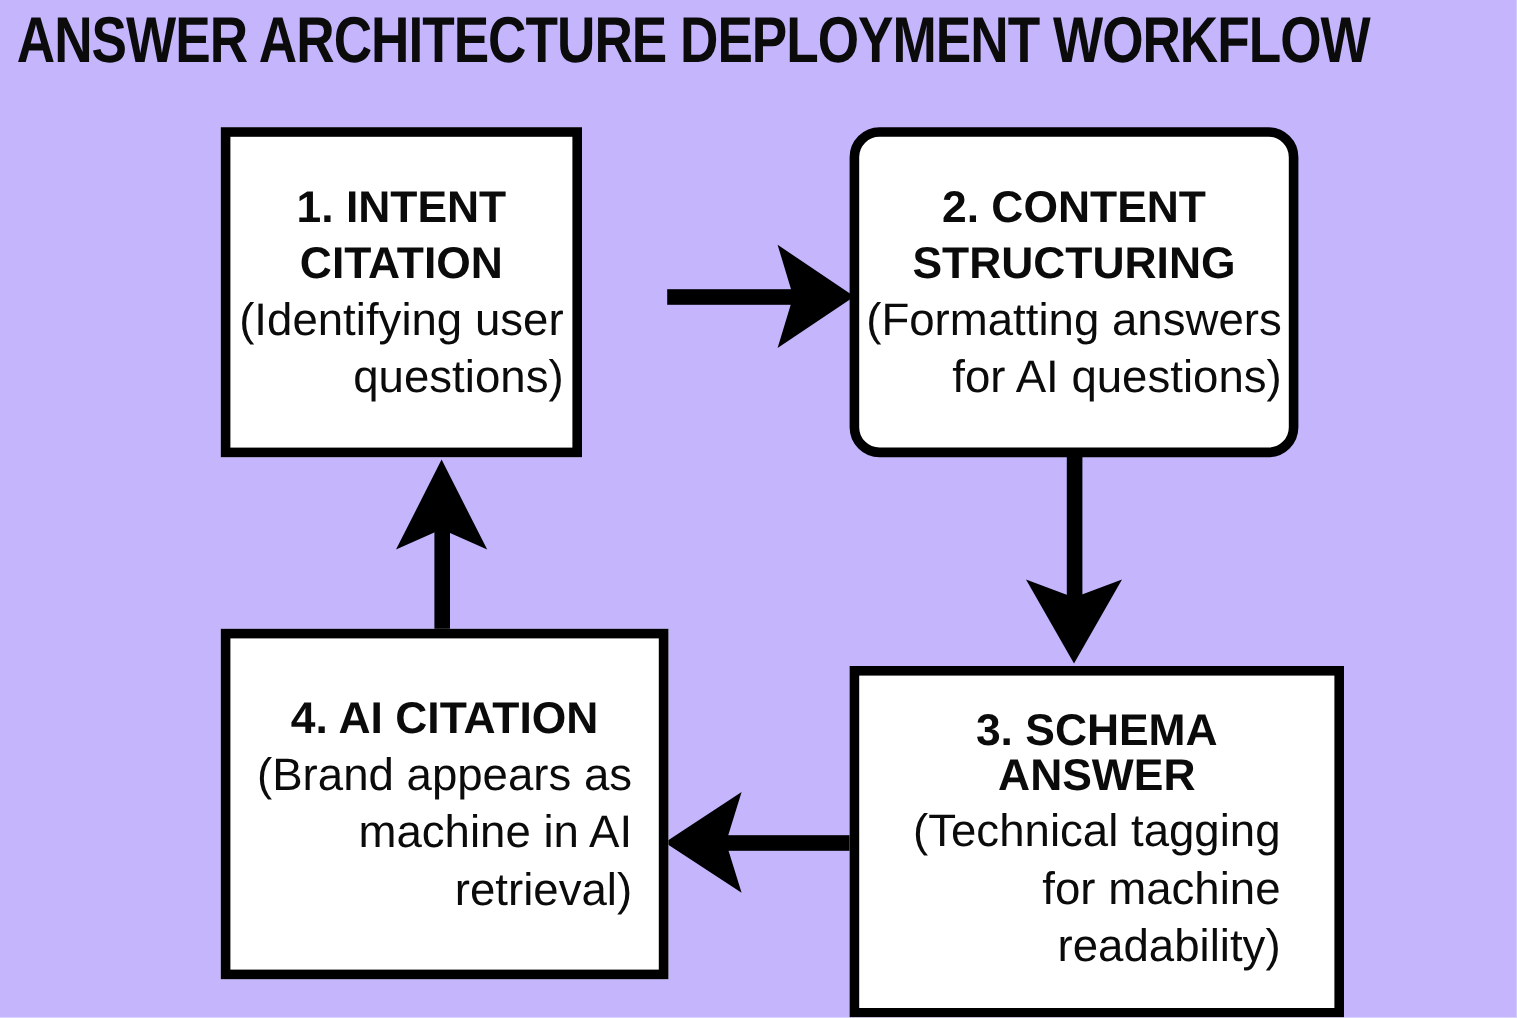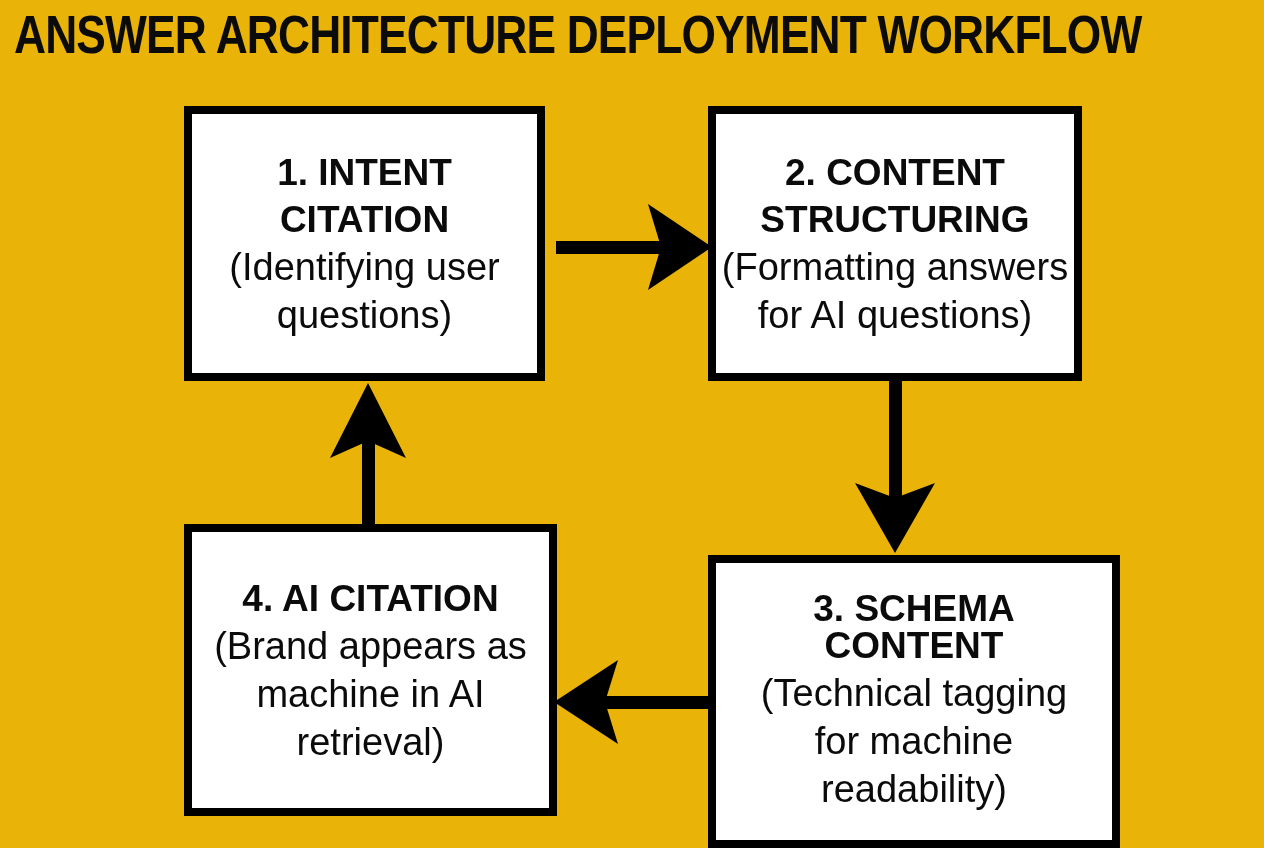--- a/index.html
+++ b/index.html
@@ -1,20 +1,20 @@
 <!DOCTYPE html>
 <html><head>
 <meta charset="utf-8">
 <style>
   html, body { margin: 0; padding: 0; }
   #stage {
     position: relative;
     width: 1264px;
     height: 848px;
-    background: #eab308;
+    background: #c4b5fd;
     overflow: hidden;
     font-family: "Liberation Sans", sans-serif;
     color: #0b0b0b;
   }
   #diagram-title {
     position: absolute;
     left: 14px;
     top: 3px;
     margin: 0;
     font-size: 54px;
@@ -29,36 +29,37 @@
     position: absolute;
     box-sizing: border-box;
     border: 8px solid #000000;
     background: #ffffff;
     display: flex;
     flex-direction: column;
     justify-content: center;
     align-items: center;
     text-align: center;
   }
-  #box-step-1 { left: 184px; top: 106px; width: 361px; height: 275px; }
-  #box-step-2 { left: 708px; top: 106px; width: 374px; height: 275px; }
+  #box-step-1 { left: 184px; top: 106px; width: 301px; height: 275px; }
+  #box-step-2 { left: 708px; top: 106px; width: 374px; height: 275px; border-radius: 25px; }
   #box-step-3 { left: 708px; top: 555px; width: 412px; height: 293px; }
   #box-step-4 { left: 184px; top: 524px; width: 373px; height: 292px; }
   .box-heading {
     font-weight: bold;
     font-size: 37px;
     line-height: 47px;
     white-space: nowrap;
   }
   .box-heading.tight { line-height: 37px; padding-bottom: 5px; }
   .box-desc {
     font-weight: normal;
     font-size: 38px;
     line-height: 48px;
     white-space: nowrap;
+    text-align: right;
   }
   .box-heading span, .box-desc span { display: block; }
   #arrow-layer {
     position: absolute;
     left: 0; top: 0;
     width: 1264px; height: 848px;
   }
   #arrow-layer polygon, #arrow-layer rect { fill: #000000; }
 </style>
 </head>
@@ -105,21 +106,21 @@
     </div>
     <div class="box-desc">
       <span>(Formatting answers</span>
       <span>for AI questions)</span>
     </div>
   </div>
 
   <div id="box-step-3" class="flow-box">
     <div class="box-heading tight">
       <span>3. SCHEMA</span>
-      <span>CONTENT</span>
+      <span>ANSWER</span>
     </div>
     <div class="box-desc">
       <span>(Technical tagging</span>
       <span>for machine</span>
       <span>readability)</span>
     </div>
   </div>
 
   <div id="box-step-4" class="flow-box">
     <div class="box-heading">

